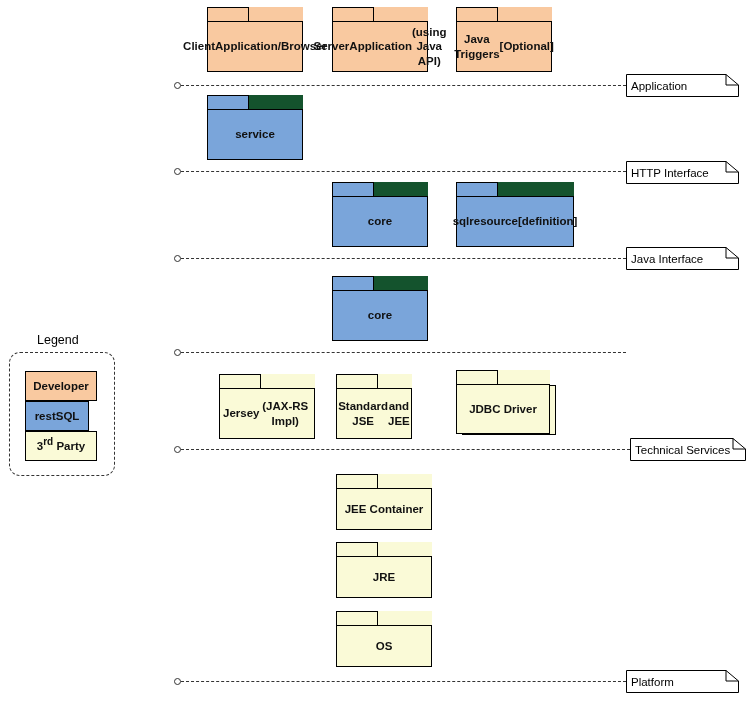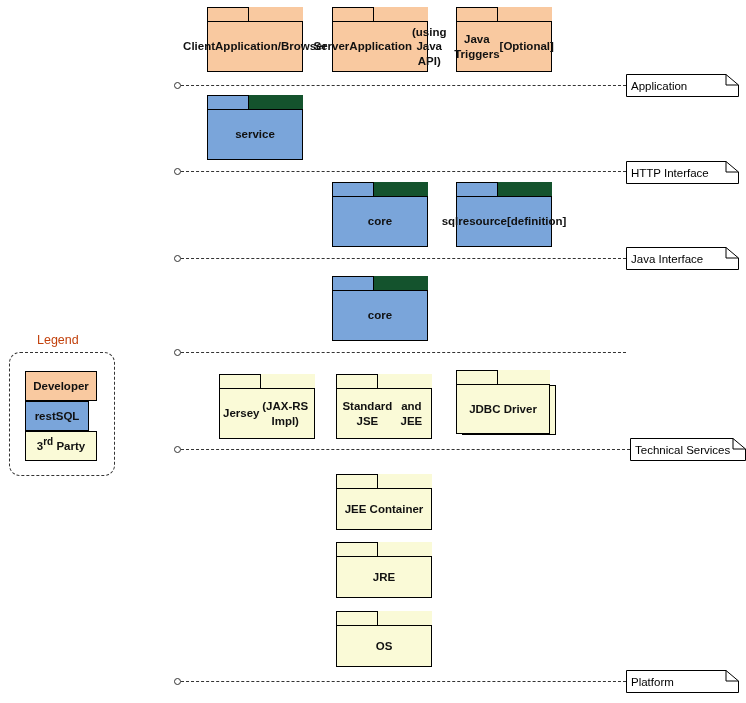--- a/index.html
+++ b/index.html
@@ -116,21 +116,21 @@
     display: flex;
     align-items: center;
     white-space: nowrap;
     z-index: 2;
   }
 
   
   #legend-title {
     position: absolute;
     font-size: 12.5px;
-    color: #c2410c;
+    color: #000000;
     white-space: nowrap;
     text-align: center;
   }
   #legend-box {
     position: absolute;
     box-sizing: border-box;
     border: 1px dashed #333333;
     border-radius: 11px;
     background: #ffffff;
   }
@@ -214,21 +214,21 @@
     <span class="note-label">HTTP Interface</span>
   </div>
 
   <div class="pkg c-rest" style="left:332px; top:182px; width:96px; height:65px;">
     <div class="tab" style="width:42px;"></div>
     <div class="body">
       <span>core</span>
     </div>
   </div>
 
-  <div class="pkg c-rest" style="left:456px; top:182px; width:96px; height:65px;">
+  <div class="pkg c-rest" style="left:456px; top:182px; width:118px; height:65px;">
     <div class="tab" style="width:42px;"></div>
     <div class="body">
       <span>sqlresource</span>
         <br>
       <span>[definition]</span>
     </div>
   </div>
 
   <div class="sep-ball" style="left:174px; top:255px;"></div>
   <div class="sep" style="left:181px; top:258px; width:445px;"></div>
@@ -252,21 +252,21 @@
 
   <div class="pkg c-3rd" style="left:219px; top:374px; width:96px; height:65px;">
     <div class="tab" style="width:42px;"></div>
     <div class="body">
       <span>Jersey</span>
         <br>
       <span>(JAX-RS Impl)</span>
     </div>
   </div>
 
-  <div class="pkg c-3rd" style="left:336px; top:374px; width:96px; height:65px;">
+  <div class="pkg c-3rd" style="left:336px; top:374px; width:76px; height:65px;">
     <div class="tab" style="width:42px;"></div>
     <div class="body">
       <span>Standard JSE</span>
         <br>
       <span>and JEE</span>
     </div>
   </div>
 
   <div class="pkg-stack-back" style="left:462px; top:385px; width:94px; height:50px;">
     <div class="tab2"></div>

